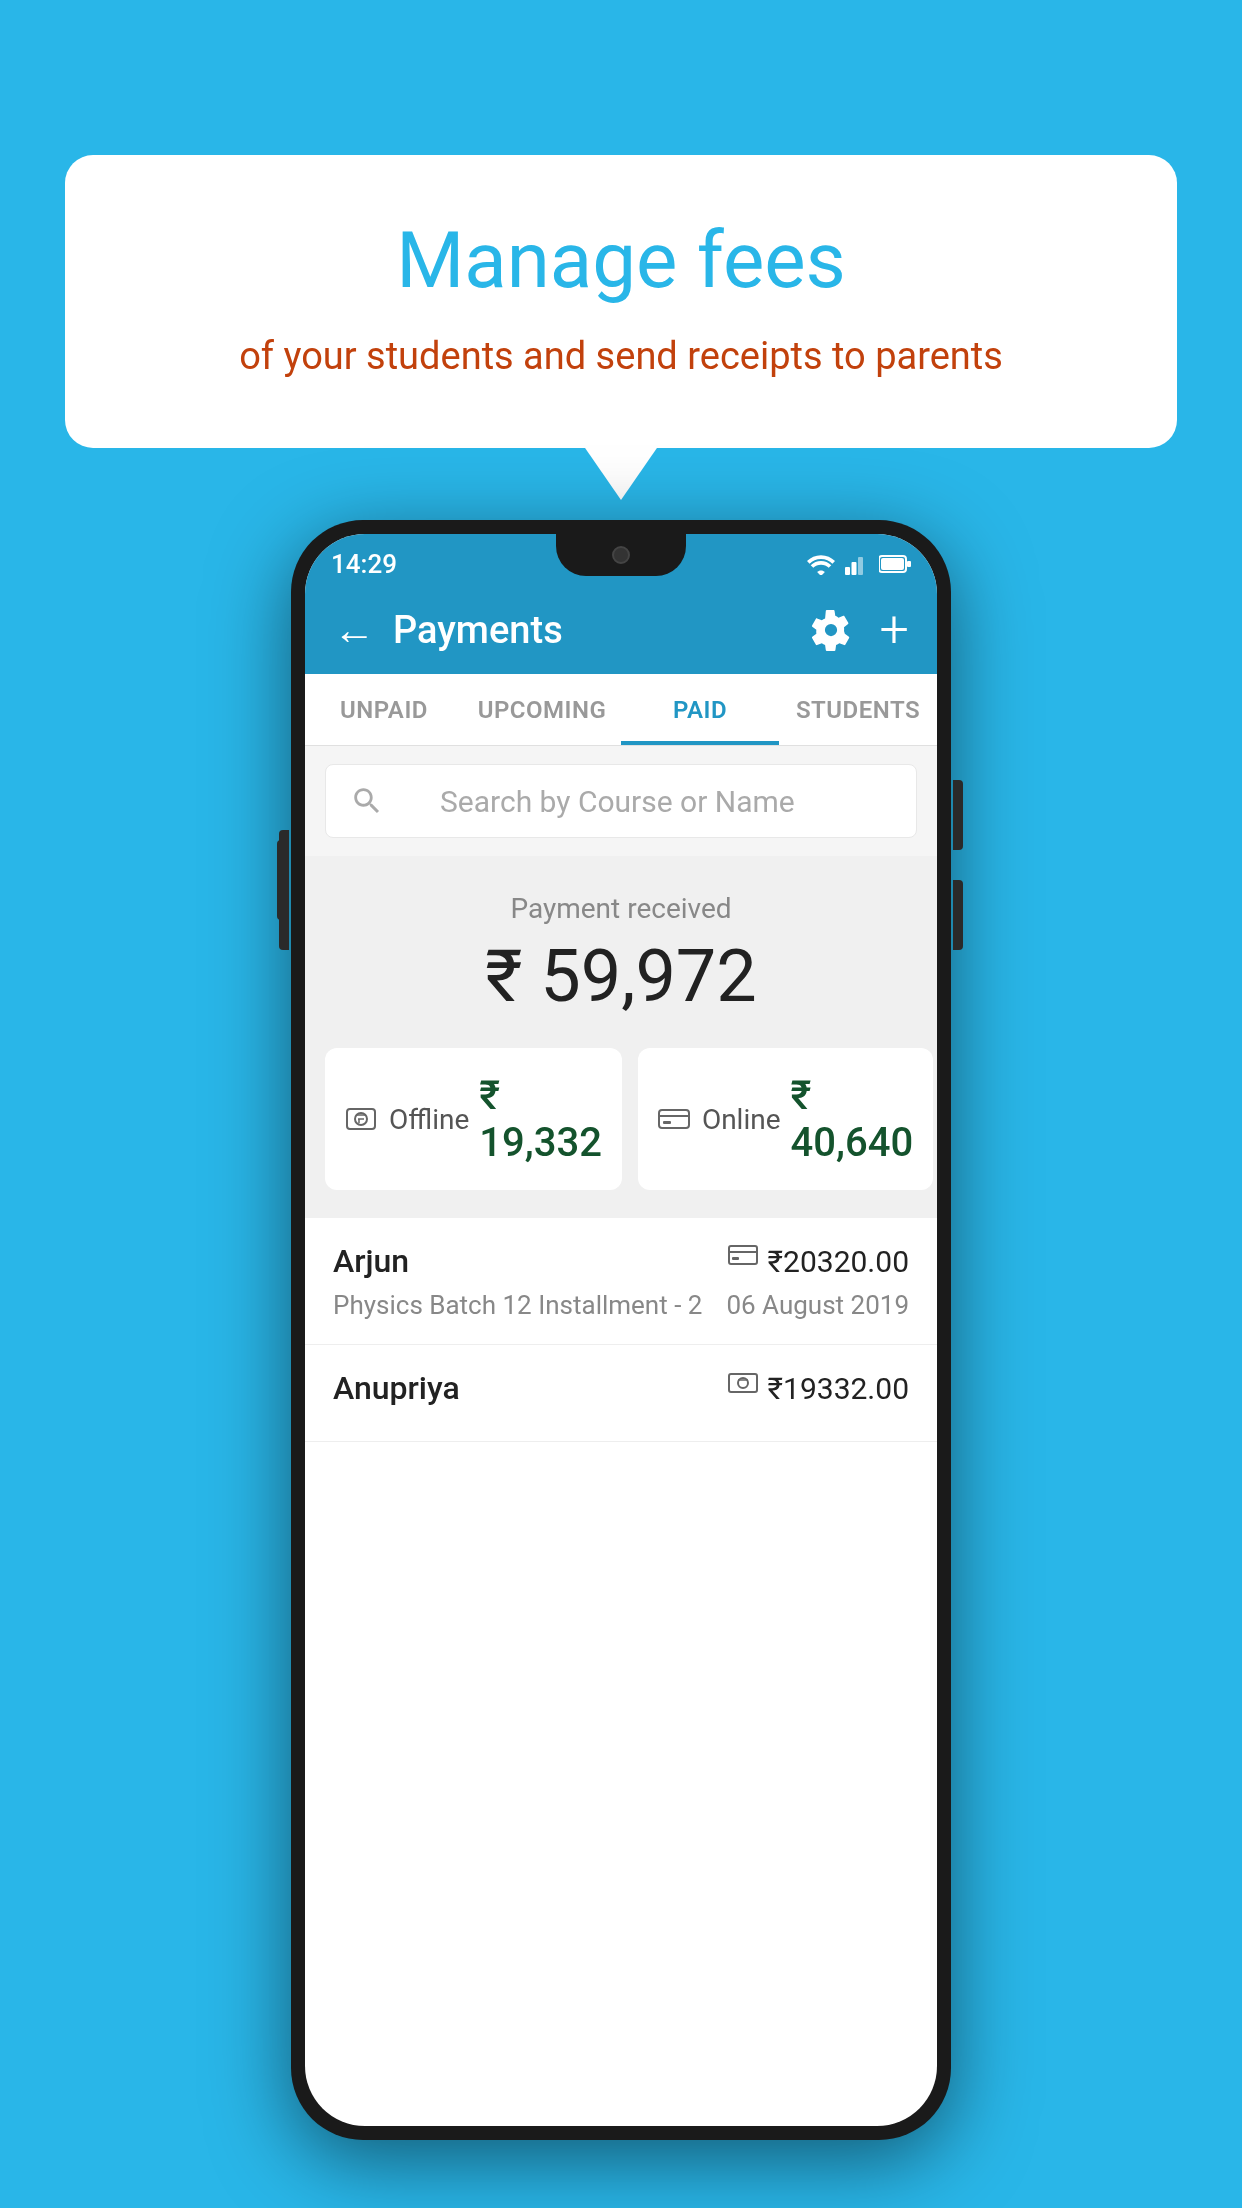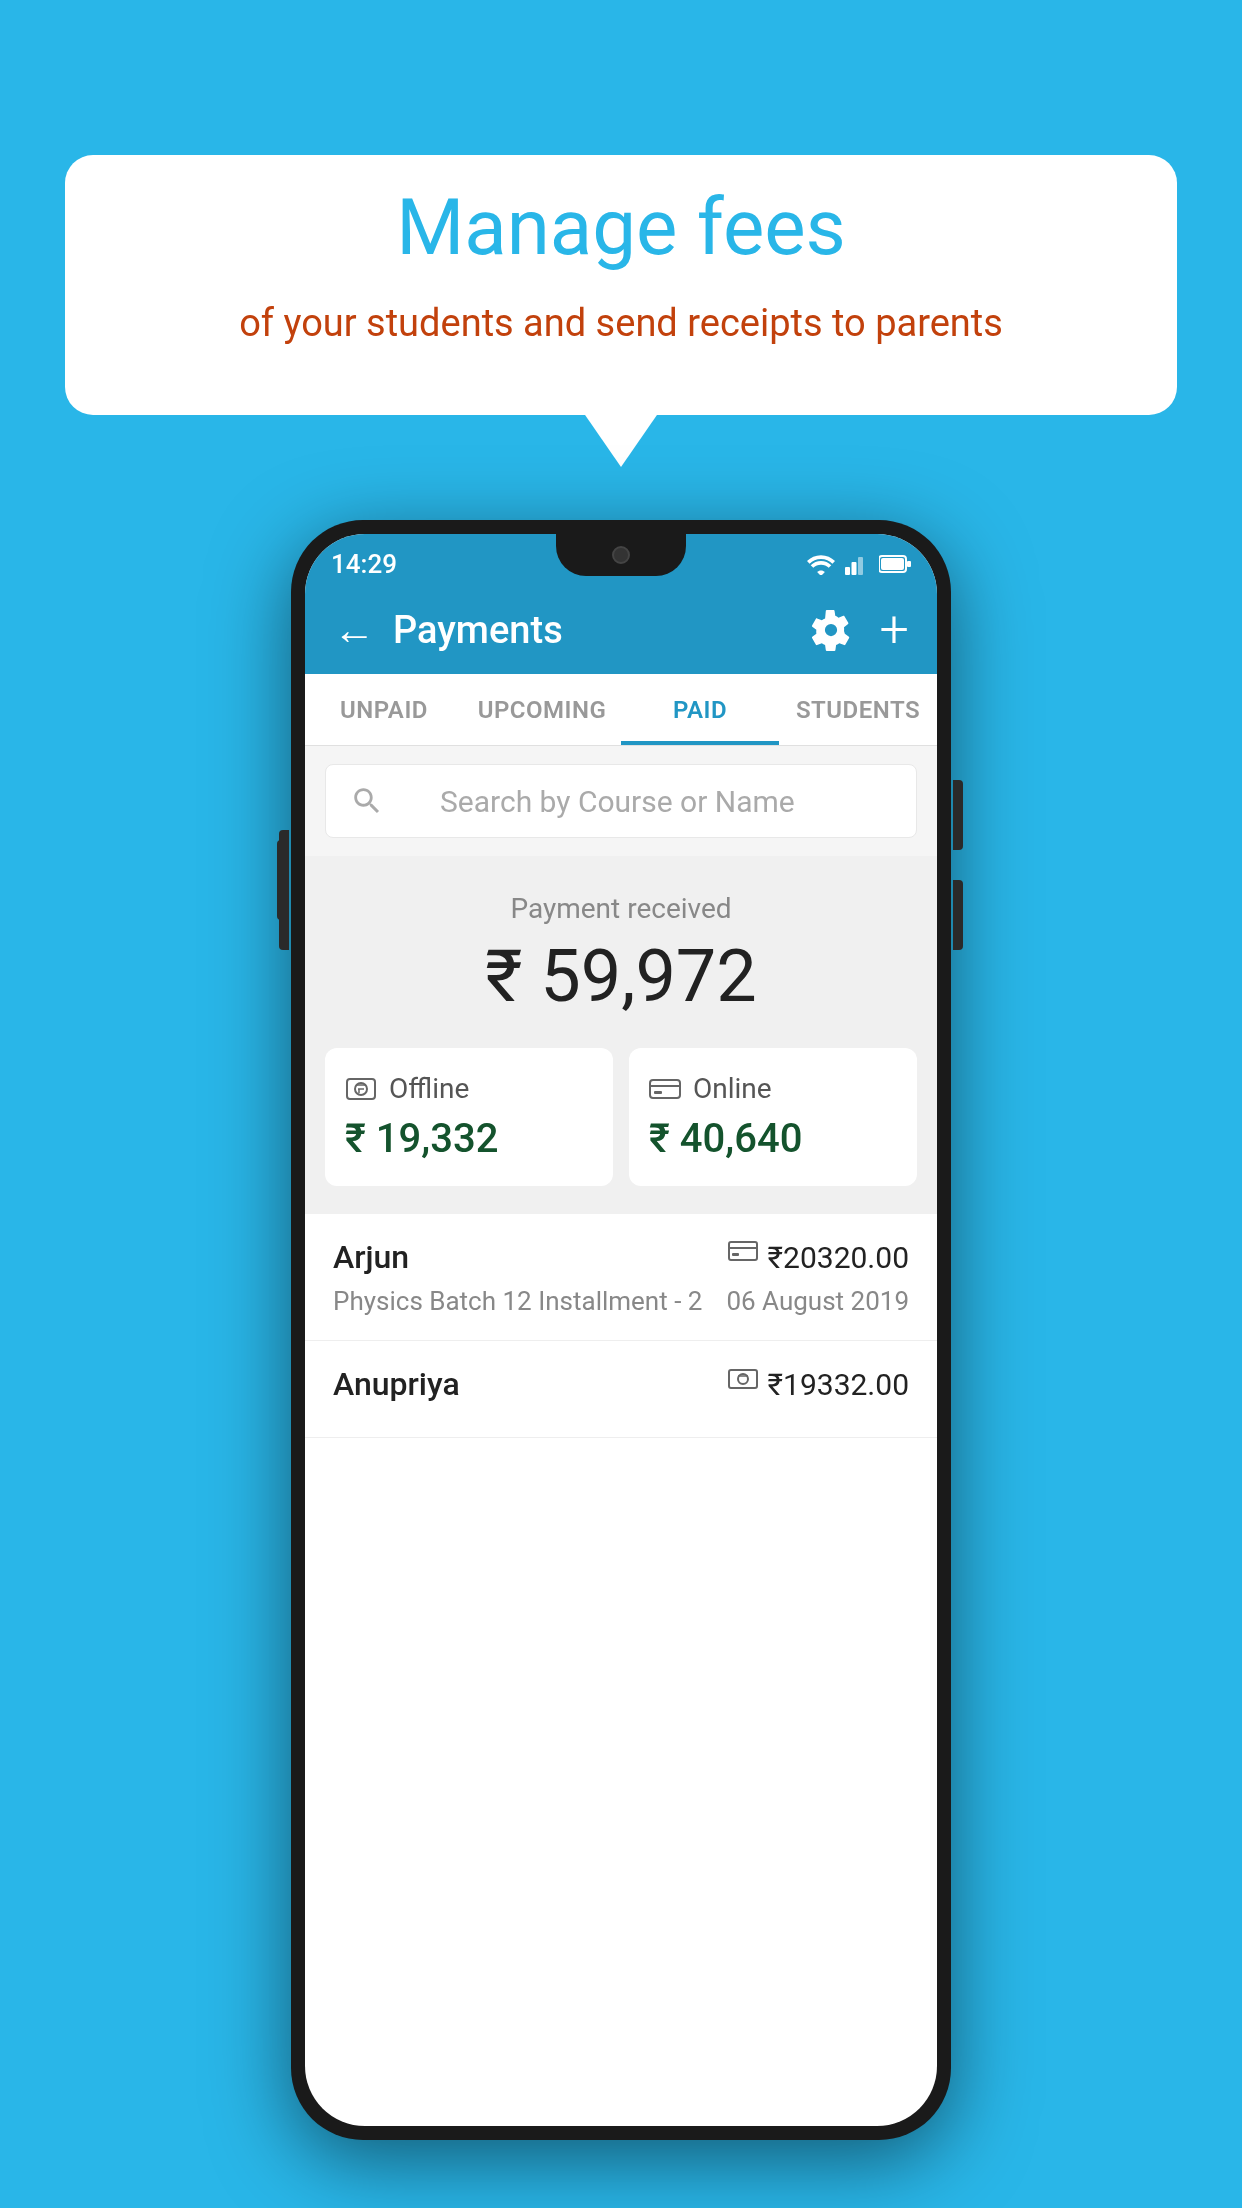--- a/index.html
+++ b/index.html
@@ -21,21 +21,21 @@
       left: 65px;
       right: 65px;
       display: flex;
       flex-direction: column;
       align-items: center;
     }
 
     .speech-bubble {
       background: white;
       border-radius: 28px;
-      padding: 26px 60px 65px;
+      padding: 59px 60px 65px;
       width: 100%;
       text-align: center;
       position: relative;
     }
 
     .speech-bubble::after {
       content: '';
       position: absolute;
       bottom: -52px;
       left: 50%;
@@ -300,21 +300,21 @@
       display: flex;
       gap: 16px;
     }
 
     .payment-card {
       flex: 1;
       background: white;
       border-radius: 12px;
       padding: 24px 20px;
       display: flex;
-      flex-direction: column;
+      flex-direction: row;
       gap: 10px;
     }
 
     .card-header {
       display: flex;
       align-items: center;
       gap: 12px;
     }
 
     .card-icon {

